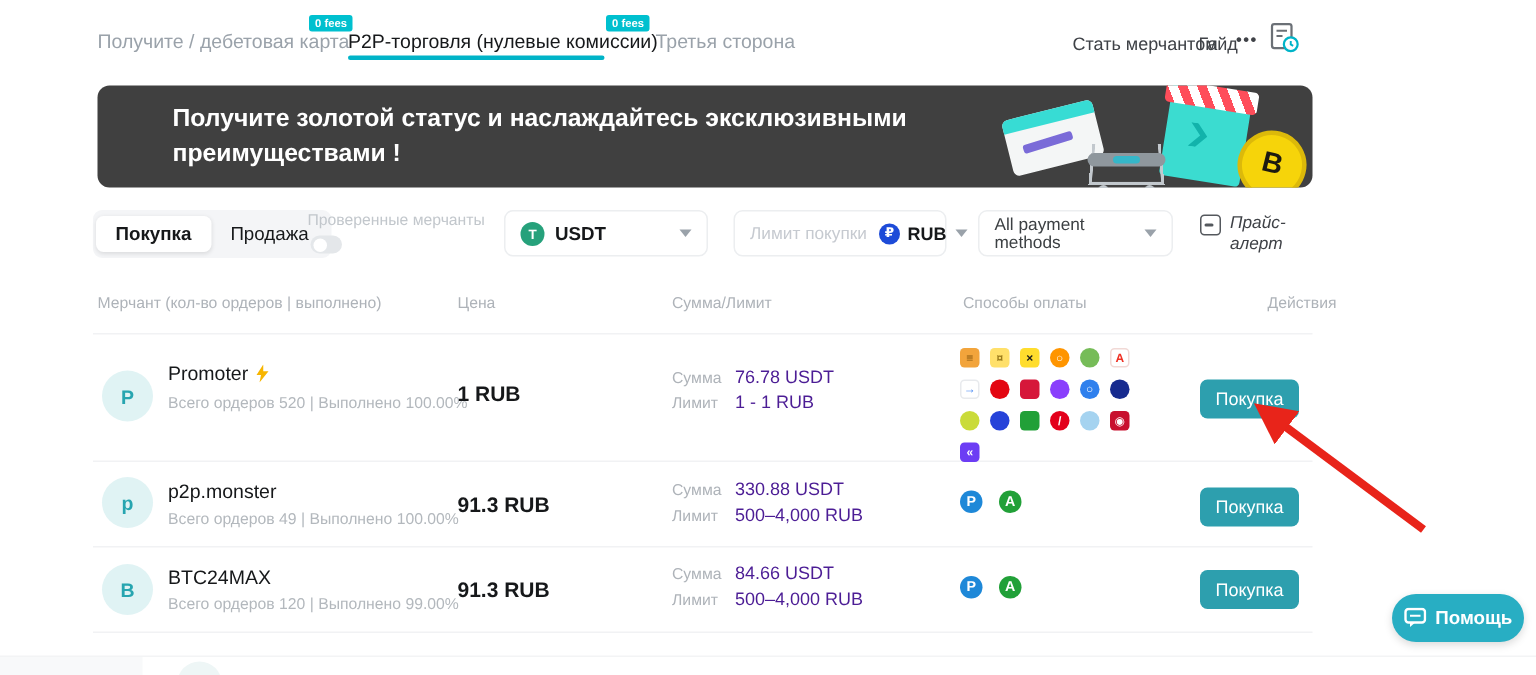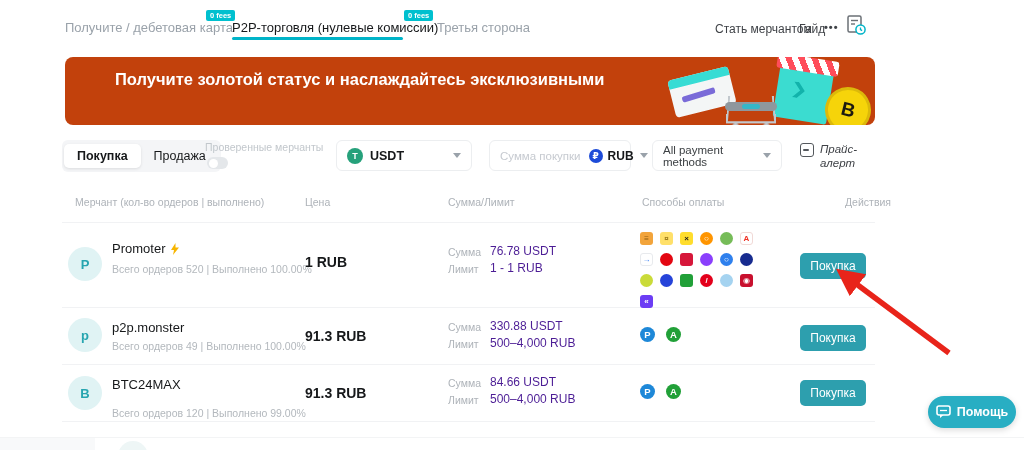--- a/index.html
+++ b/index.html
@@ -10,21 +10,21 @@
   
   .tab{font-size:13px;color:#9aa2aa;cursor:pointer;white-space:nowrap;}
   .tab.active{color:#16181a;}
   .tab-underline{position:absolute;left:232px;top:37px;width:171px;height:3px;background:#00b4c8;border-radius:2px;}
   .fees-badge{position:absolute;font-size:7.5px;font-weight:bold;color:#fff;background:#00c0cf;
               padding:1px 4px;border-radius:2px;line-height:1.2;}
   .top-link{font-size:12px;color:#3f4247;cursor:pointer;white-space:nowrap;}
   .dots{font-size:11px;font-weight:bold;color:#3f4247;letter-spacing:1px;}
 
   
-  .banner{position:absolute;left:65px;top:57px;width:810px;height:68px;background:#c2410c;border-radius:8px;overflow:hidden;}
+  .banner{position:absolute;left:65px;top:57px;width:810px;height:68px;background:#404040;border-radius:8px;overflow:hidden;}
   .banner-text{position:absolute;left:50px;top:11px;color:#fff;font-weight:bold;font-size:16.5px;line-height:23px;}
   .banner-art{position:absolute;right:0;top:0;width:210px;height:68px;}
   .art-card{position:absolute;left:6px;top:16px;width:62px;height:38px;background:#f4f6f6;border-radius:4px;transform:rotate(-14deg);}
   .art-card::before{content:"";position:absolute;left:0;top:0;width:100%;height:9px;background:#37dcd4;border-radius:4px 4px 0 0;}
   .art-card::after{content:"";position:absolute;left:10px;top:18px;width:34px;height:6px;background:#7a6bd8;border-radius:2px;transform:rotate(-3deg);}
   .art-shop{position:absolute;right:44px;top:2px;width:54px;height:62px;background:#3bdcd0;transform:rotate(9deg);border-radius:3px;}
   .art-shop::before{content:"";position:absolute;left:-4px;top:-2px;width:62px;height:15px;
       background:repeating-linear-gradient(60deg,#ff4d5a 0 6px,#ffffff 6px 12px);border-radius:3px;}
   .art-shop::after{content:"";position:absolute;left:16px;top:24px;width:16px;height:16px;background:#12b3ab;
       clip-path:polygon(0 0,45% 50%,0 100%,30% 100%,75% 50%,30% 0);}
@@ -110,20 +110,21 @@
       <line x1="6" y1="6.5" x2="13" y2="6.5" stroke="#6b7076" stroke-width="1.4"></line>
       <line x1="6" y1="10" x2="10" y2="10" stroke="#6b7076" stroke-width="1.4"></line>
       <circle cx="15.5" cy="15.5" r="4.6" fill="#fff" stroke="#00b4c8" stroke-width="1.5"></circle>
       <path d="M15.5 13.4 v2.2 l1.6 1" fill="none" stroke="#00b4c8" stroke-width="1.3"></path>
     </svg>
   </div>
 
   <div class="banner">
     <div class="banner-text">
       <div>Получите золотой статус и  наслаждайтесь эксклюзивными</div>
+      <div>преимуществами !</div>
     </div>
     <div class="banner-art">
       <span class="art-card"></span>
       <span class="art-shop"></span>
       <span class="art-cart"></span>
       <span class="art-cart-bar"></span>
       <span class="art-coin">B</span>
     </div>
   </div>
 
@@ -134,37 +135,37 @@
   <div class="verified-label">Проверенные мерчанты</div>
   <div class="toggle"></div>
 
   <div class="select-box" style="left:336px;top:140px;width:136px;">
     <span class="coin" style="background:#26a17b;">T</span>
     <span class="sel-label">USDT</span>
     <span class="caret"></span>
   </div>
 
   <div class="select-box" style="left:489px;top:140px;width:142px;">
-    <span class="placeholder">Сумма покупки</span>
+    <span class="placeholder">Лимит покупки</span>
     <span class="rub-coin">₽</span>
     <span class="rub-label">RUB</span>
     <span class="caret" style="margin-left:0;"></span>
   </div>
 
   <div class="select-box" style="left:652px;top:140px;width:130px;gap:15px;">
     <span class="pm-label">All payment methods</span>
     <span class="caret"></span>
   </div>
 
   <div class="price-alert">
     <span class="pa-icon"></span>
     <span class="pa-label">Прайс-алерт</span>
   </div>
 
-  <div class="th" style="left:75px;">Мерчант (кол-во ордеров | выполнено)</div>
+  <div class="th" style="left:65px;">Мерчант (кол-во ордеров | выполнено)</div>
   <div class="th" style="left:305px;">Цена</div>
   <div class="th" style="left:448px;">Сумма/Лимит</div>
   <div class="th" style="left:642px;">Способы оплаты</div>
   <div class="th" style="left:845px;">Действия</div>
 
   <div class="row" style="top:222px;height:84px;border-top:1px solid #f1f2f4;">
     <div class="avatar" style="left:6px;top:24px;">P</div>
     <div class="m-name" style="left:50px;top:18px;">
       <span>Promoter</span>
       <svg width="10" height="12" viewBox="0 0 10 12">
@@ -217,21 +218,21 @@
         <span class="pay-ic circle" style="background: rgb(33, 160, 56); color: rgb(255, 255, 255);">A</span>
       </div>
     <div class="buy-btn" style="top:19px;">Покупка</div>
   </div>
 
   <div class="row" style="top:364px;height:57px;">
     <div class="avatar" style="left:6px;top:12px;">B</div>
     <div class="m-name" style="left:50px;top:13px;">
         <span>BTC24MAX</span>
       </div>
-    <div class="m-stats" style="left:50px;top:43px;">Всего ордеров 120 | Выполнено 99.00%</div>
+    <div class="m-stats" style="left:50px;top:33px;">Всего ордеров 120 | Выполнено 99.00%</div>
     <div class="price" style="left:243px;top:21px;">91.3 RUB</div>
     <div class="al" style="left:386px;top:13px;">Сумма</div>
     <div class="av" style="left:428px;top:11px;">84.66 USDT</div>
     <div class="al" style="left:386px;top:30px;">Лимит</div>
     <div class="av" style="left:428px;top:28px;">500–4,000 RUB</div>
     <div class="pay-large" style="left:578px;top:20px;">
         <span class="pay-ic circle" style="background: rgb(30, 136, 216); color: rgb(255, 255, 255);">P</span>
         <span class="pay-ic circle" style="background: rgb(33, 160, 56); color: rgb(255, 255, 255);">A</span>
       </div>
     <div class="buy-btn" style="top:16px;">Покупка</div>

